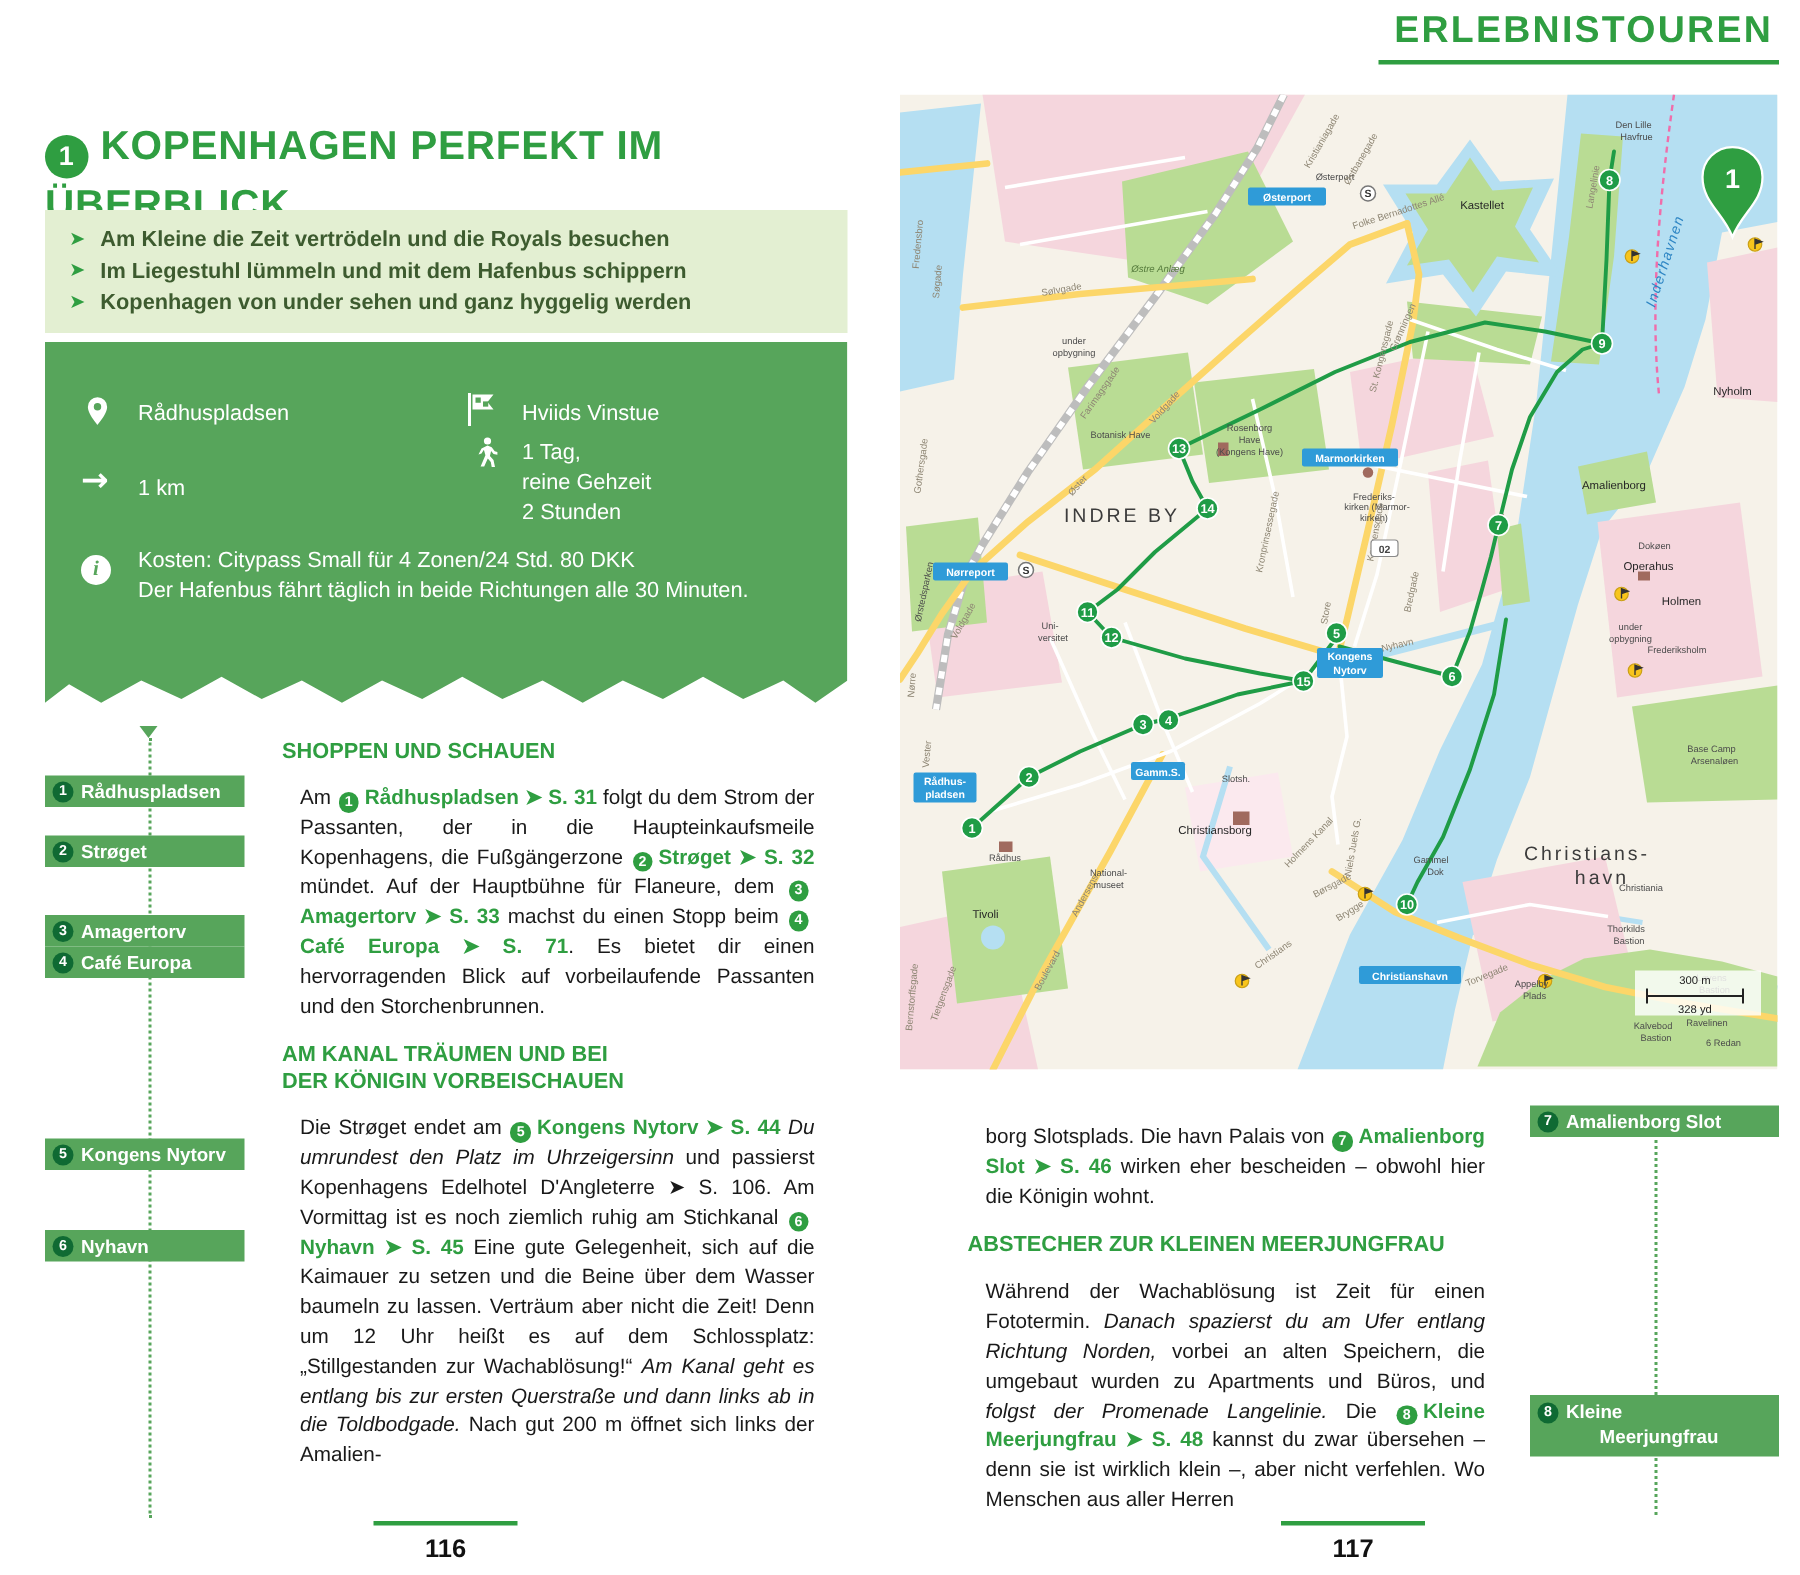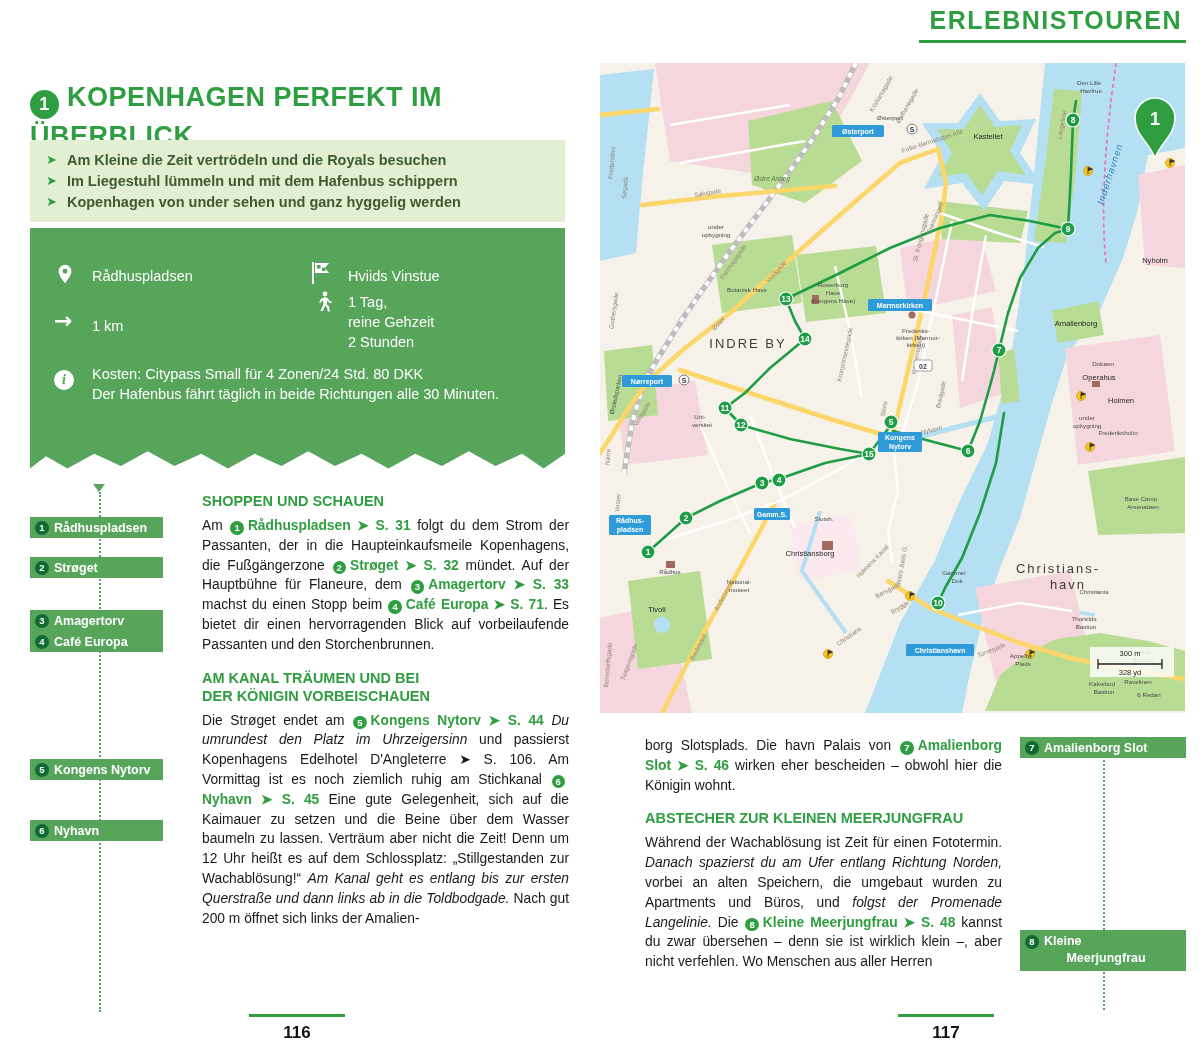--- a/index.html
+++ b/index.html
@@ -41,25 +41,25 @@
           font-weight:bold;display:flex;align-items:center;gap:5px;padding-left:5px;box-sizing:border-box;}
   .rlabel-r{left:1020px;width:166px;}
   .rlabel2{position:absolute;left:1020px;width:166px;background:#57a55b;color:#fff;font-size:12.5px;
            font-weight:bold;padding:3px 0 4px 5px;box-sizing:border-box;}
   .rlabel2 .row{display:flex;align-items:center;gap:5px;line-height:17px;}
   .cnum{flex:0 0 14px;width:14px;height:14px;border-radius:50%;background:#0f6a33;color:#fff;font-size:9.5px;
         display:flex;align-items:center;justify-content:center;}
 
   
   .col{position:absolute;}
-  .col-left{left:202px;top:492px;width:367px;}
+  .col-left{left:188px;top:492px;width:367px;}
   .col-right{left:645px;top:736px;width:357px;}
   .ghead{color:#2f9e41;font-size:14.5px;font-weight:bold;margin:14px 0 6px 0;line-height:18px;}
   .ghead.first{margin-top:0;}
-  .body{font-size:13.8px;line-height:19.8px;text-align:justify;margin:0;}
+  .body{font-size:13.8px;line-height:19.8px;text-align:justify;margin:12px;}
   .num{display:inline-flex;width:13.5px;height:13.5px;border-radius:50%;background:#2f9e41;color:#fff;
        font:bold 9.5px/13.5px "Liberation Sans",sans-serif;align-items:center;justify-content:center;
        vertical-align:-1px;margin:0 4px 0 1px;}
   .r-i{font-style:italic;}
   .r-g{color:#2f9e41;font-weight:bold;}
 
   
   .pagenum{position:absolute;top:1014px;width:96px;text-align:center;font-weight:bold;font-size:17px;
            border-top:3px solid #2f9e41;padding-top:6px;color:#111;}
 
@@ -481,15 +481,15 @@
       <text x="323" y="305.5" class="mt mt-sh" text-anchor="middle">02</text>
     </g>
 
     <g>
       <path d="M555,95 C549,79 535,72 535,55 a20,20 0 1 1 40,0 c0,17 -14,24 -20,40 z" fill="#2f9e41" stroke="#ffffff" stroke-width="1.5"></path>
       <text x="555" y="62" class="mt mt-pin" text-anchor="middle">1</text>
     </g>
   </svg>
 
   <div class="pagenum" style="left:249px;">116</div>
-  <div class="pagenum" style="left:898px;">117</div>
+  <div class="pagenum" style="left:854px;">117</div>
 
 </div>
 
 </body></html>

